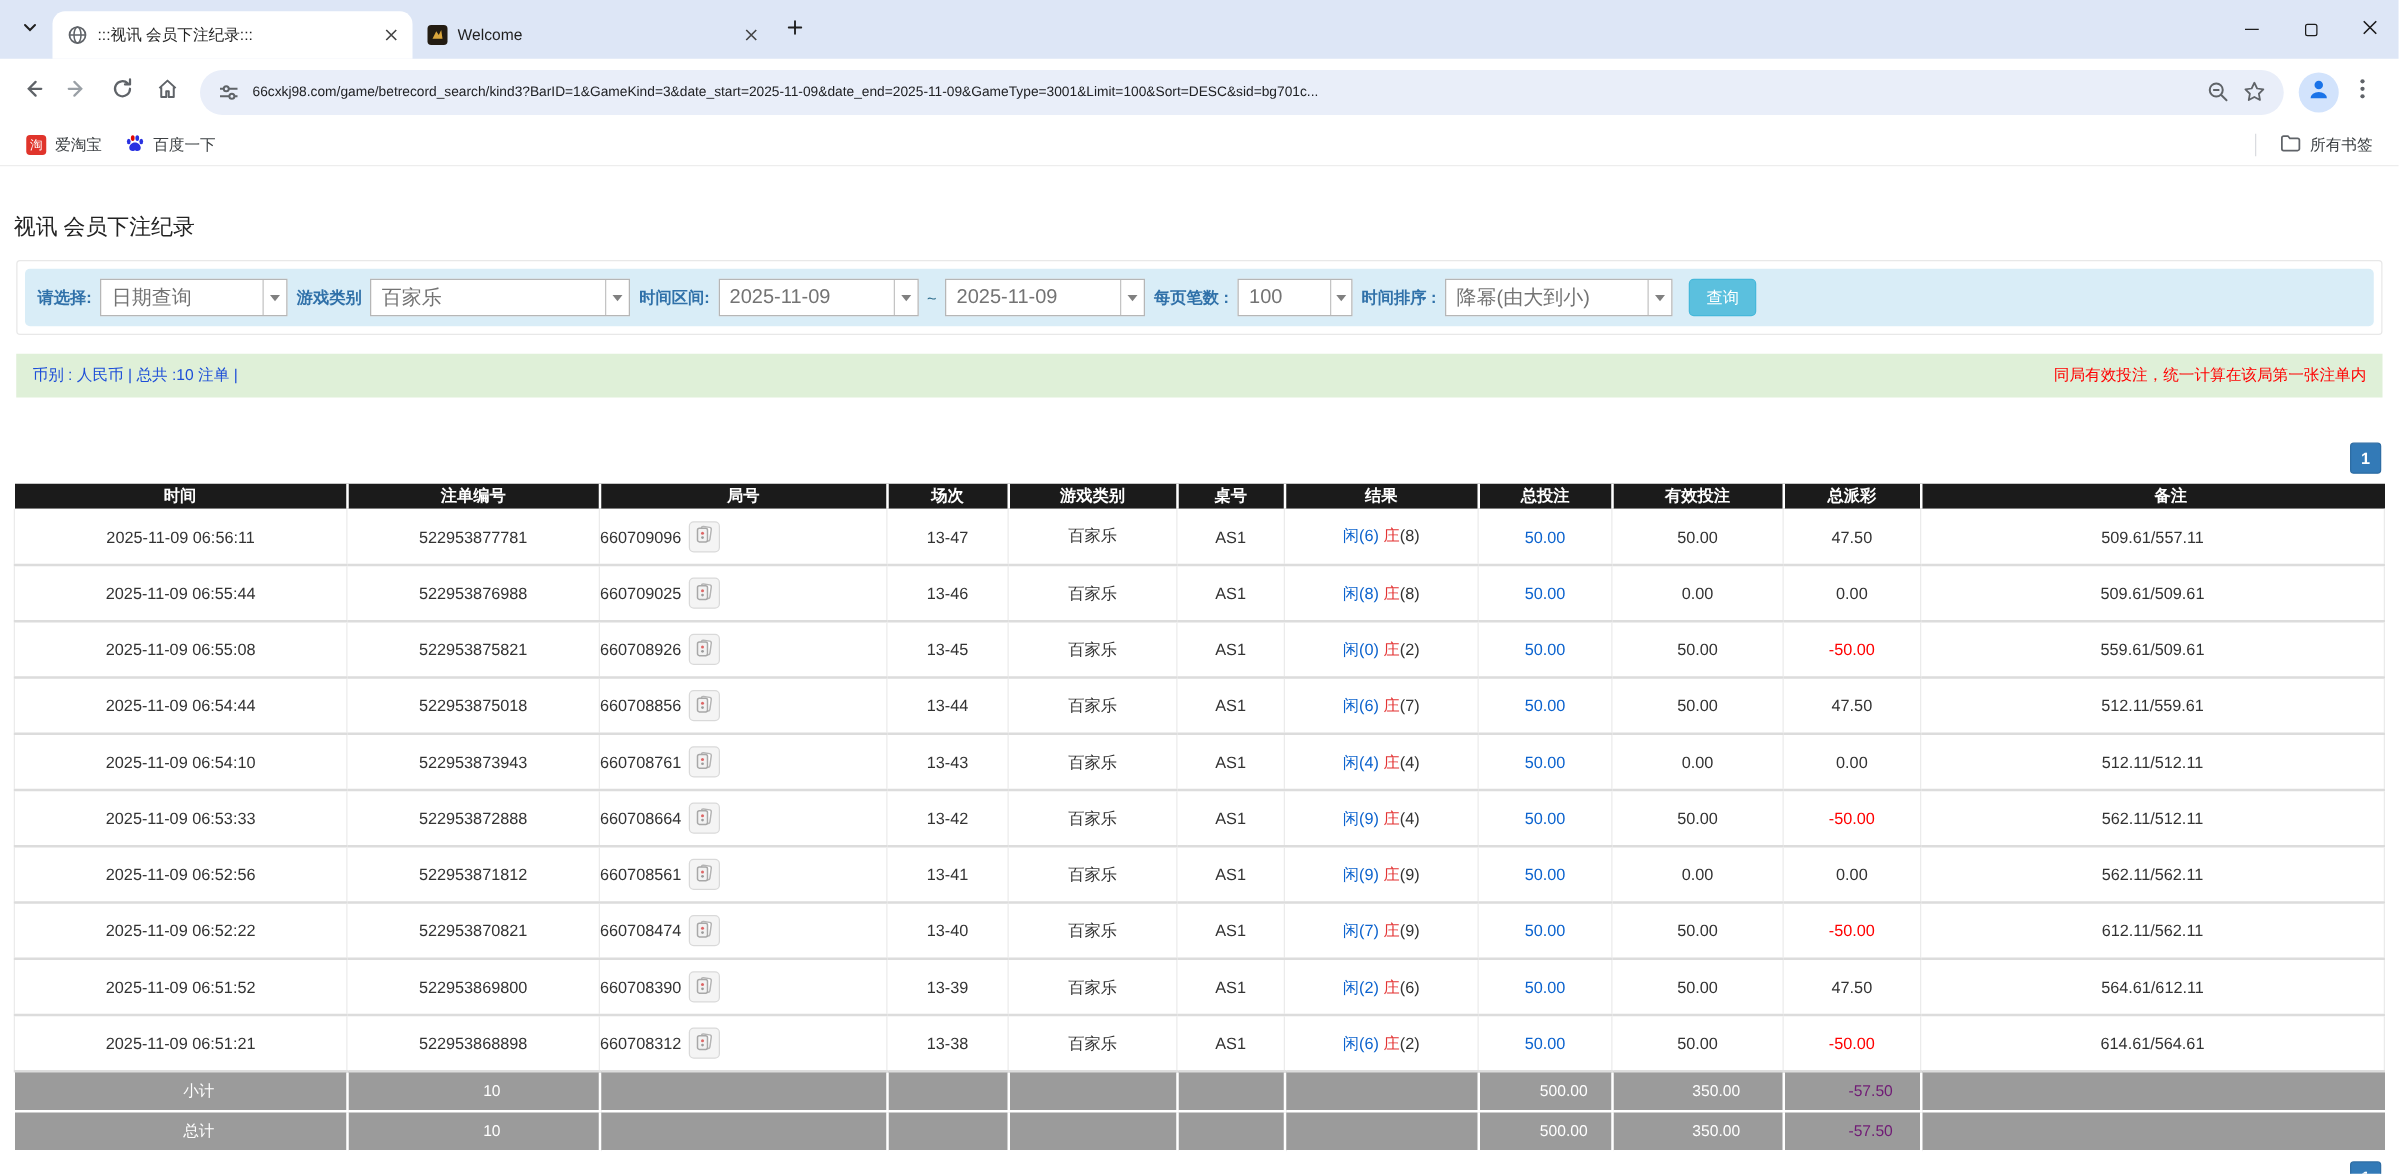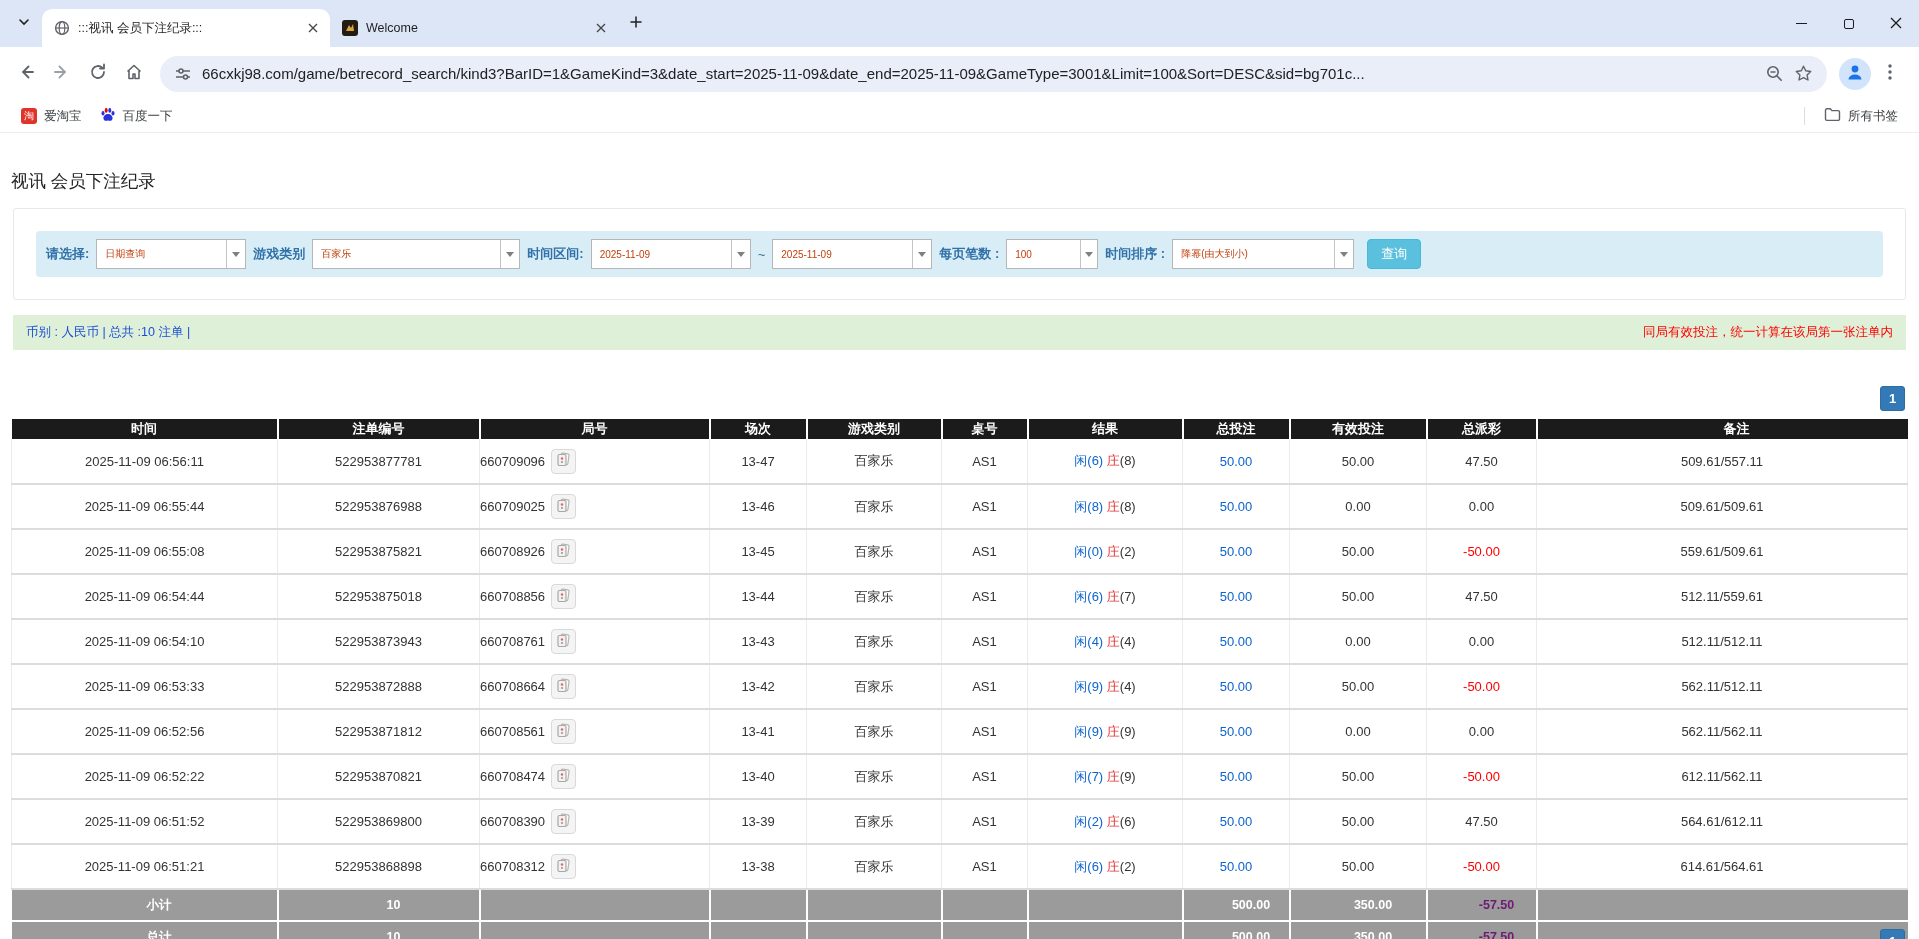--- a/index.html
+++ b/index.html
@@ -17,38 +17,38 @@
   .welcome-fav{background:#231c12;border-radius:3px;color:#d9a53b;font-size:10px;font-weight:bold;}
   .newtab-btn{width:28px;height:28px;margin:0 0 9px 4px;display:flex;align-items:center;justify-content:center;border-radius:50%;}
   .win-controls{position:absolute;right:0;top:0;height:47px;display:flex;}
   .win-btn{width:47px;height:100%;display:flex;align-items:center;justify-content:center;}
   .min-glyph{width:11px;height:1.5px;background:#1c1c1c;}
   .max-glyph{width:10px;height:10px;border:1.5px solid #1c1c1c;border-radius:2px;}
 
   .toolbar{height:53px;background:#fff;display:flex;align-items:center;padding:0 14px 0 8px;}
   .nav-btn{width:36px;height:36px;display:flex;align-items:center;justify-content:center;border-radius:50%;flex:none;}
   .omnibox{flex:1;height:36px;background:#e9eef9;border-radius:18px;display:flex;align-items:center;padding:0 14px;margin:0 8px;gap:10px;min-width:0;}
-  .url{font-size:15px;color:#202124;white-space:nowrap;overflow:hidden;flex:1;}
+  .url{font-size:11px;color:#202124;white-space:nowrap;overflow:hidden;flex:1;}
   .omni-ic{flex:none;display:flex;align-items:center;justify-content:center;}
   .avatar{width:32px;height:32px;border-radius:50%;background:#d2e3fc;display:flex;align-items:center;justify-content:center;flex:none;margin:0 4px;}
   .menu-btn{width:30px;height:36px;display:flex;align-items:center;justify-content:center;flex:none;}
 
   .bookmarks{height:33px;background:#fff;display:flex;align-items:center;padding:0 12px;border-bottom:1px solid #ededed;font-size:12.5px;color:#3c4043;}
   .bm-item{display:flex;align-items:center;gap:7px;padding:4px 9px;border-radius:6px;}
   .bm-fav-tao{width:16px;height:16px;background:#e0342b;border-radius:3px;color:#fff;font-size:10px;display:flex;align-items:center;justify-content:center;}
   .bm-right{margin-left:auto;display:flex;align-items:center;}
   .bm-sep{width:1px;height:18px;background:#dadce0;margin-right:10px;}
 
   
   .page-title{font-size:17.5px;color:#222;font-weight:400;margin:36px 0 13px 11px;}
-  .filter-outer{margin:15px 13px;border:1px solid #e8e8e8;border-radius:3px;padding:22px;}
+  .filter-outer{margin:15px 13px;border:1px solid #e8e8e8;border-radius:3px;padding:6px;}
   .filter-bar{background:#d9edf7;border-radius:4px;display:flex;align-items:center;gap:7px;padding:8px 10px;font-size:13px;}
   .f-label{color:#3071a9;font-weight:bold;white-space:nowrap;}
   .combo{display:flex;height:30px;background:#fff;border:1px solid #b6b6b6;align-items:stretch;flex:none;}
-  .combo input{border:0;outline:0;padding:0 8px;font-size:10px;color:#c2410c;width:100%;font-family:inherit;background:transparent;}
+  .combo input{border:0;outline:0;padding:0 8px;font-size:16px;color:#737373;width:100%;font-family:inherit;background:transparent;}
   .combo-arrow{width:22px;border-left:1px solid #c4c4c4;display:flex;align-items:center;justify-content:center;}
   .combo-arrow::after{content:'';border:4px solid transparent;border-top:5px solid #808080;margin-top:5px;}
   .w-select{width:150px}.w-game{width:208px}.w-date{width:160px}.w-pp{width:92px}.w-sort{width:182px}
   .tilde{color:#31708f;}
   .search-btn{height:30px;padding:0 13px;background:#5bc0de;border:1px solid #46b8da;border-radius:4px;color:#fff;font-size:13px;margin-left:6px;font-family:inherit;}
 
   .summary{margin:7px 13px 0;background:#dff0d8;padding:9px 13px;display:flex;align-items:center;justify-content:space-between;font-size:12.5px;}
   .summary-left{color:#1d4ed8;}
   .summary-right{color:#f00;}
 
@@ -60,21 +60,21 @@
   thead th:last-child{border-right:0;padding-left:28px;}
   tbody td{height:45px;text-align:center;font-size:13px;color:#333;background:#fff;border-bottom:2px solid #dcdcdc;border-right:1px solid #ebebeb;}
   tbody td:first-child{border-left:1px solid #ebebeb;}
   .c-blue{color:#0c63ce;}
   .c-red{color:#e33333;}
   .c-dark{color:#333;}
   .neg{color:#f00;}
   .bet-link{color:#0c63ce;}
   .round-wrap{display:flex;align-items:center;justify-content:flex-start;gap:6px;}
   .round-btn{width:25px;height:25px;background:#f4f4f4;border:1px solid #d9d9d9;border-radius:4px;display:inline-flex;align-items:center;justify-content:center;}
-  tfoot td{background:#9b9b9b;color:#fff;font-weight:bold;font-size:12.5px;height:32px;text-align:center;border-right:2px solid #fff;border-bottom:2px solid #fff;padding-left:30px;}
+  tfoot td{background:#9b9b9b;color:#fff;font-weight:normal;font-size:12.5px;height:32px;text-align:center;border-right:2px solid #fff;border-bottom:2px solid #fff;padding-left:30px;}
   tfoot td:last-child{border-right:0;}
   tfoot td.neg{color:#701a75;}
   .pager-bottom{position:absolute;right:14px;top:929px;}
 </style>
 </head>
 <body>
 
 <div class="tabstrip">
   <div class="tab-search">
     <span>

